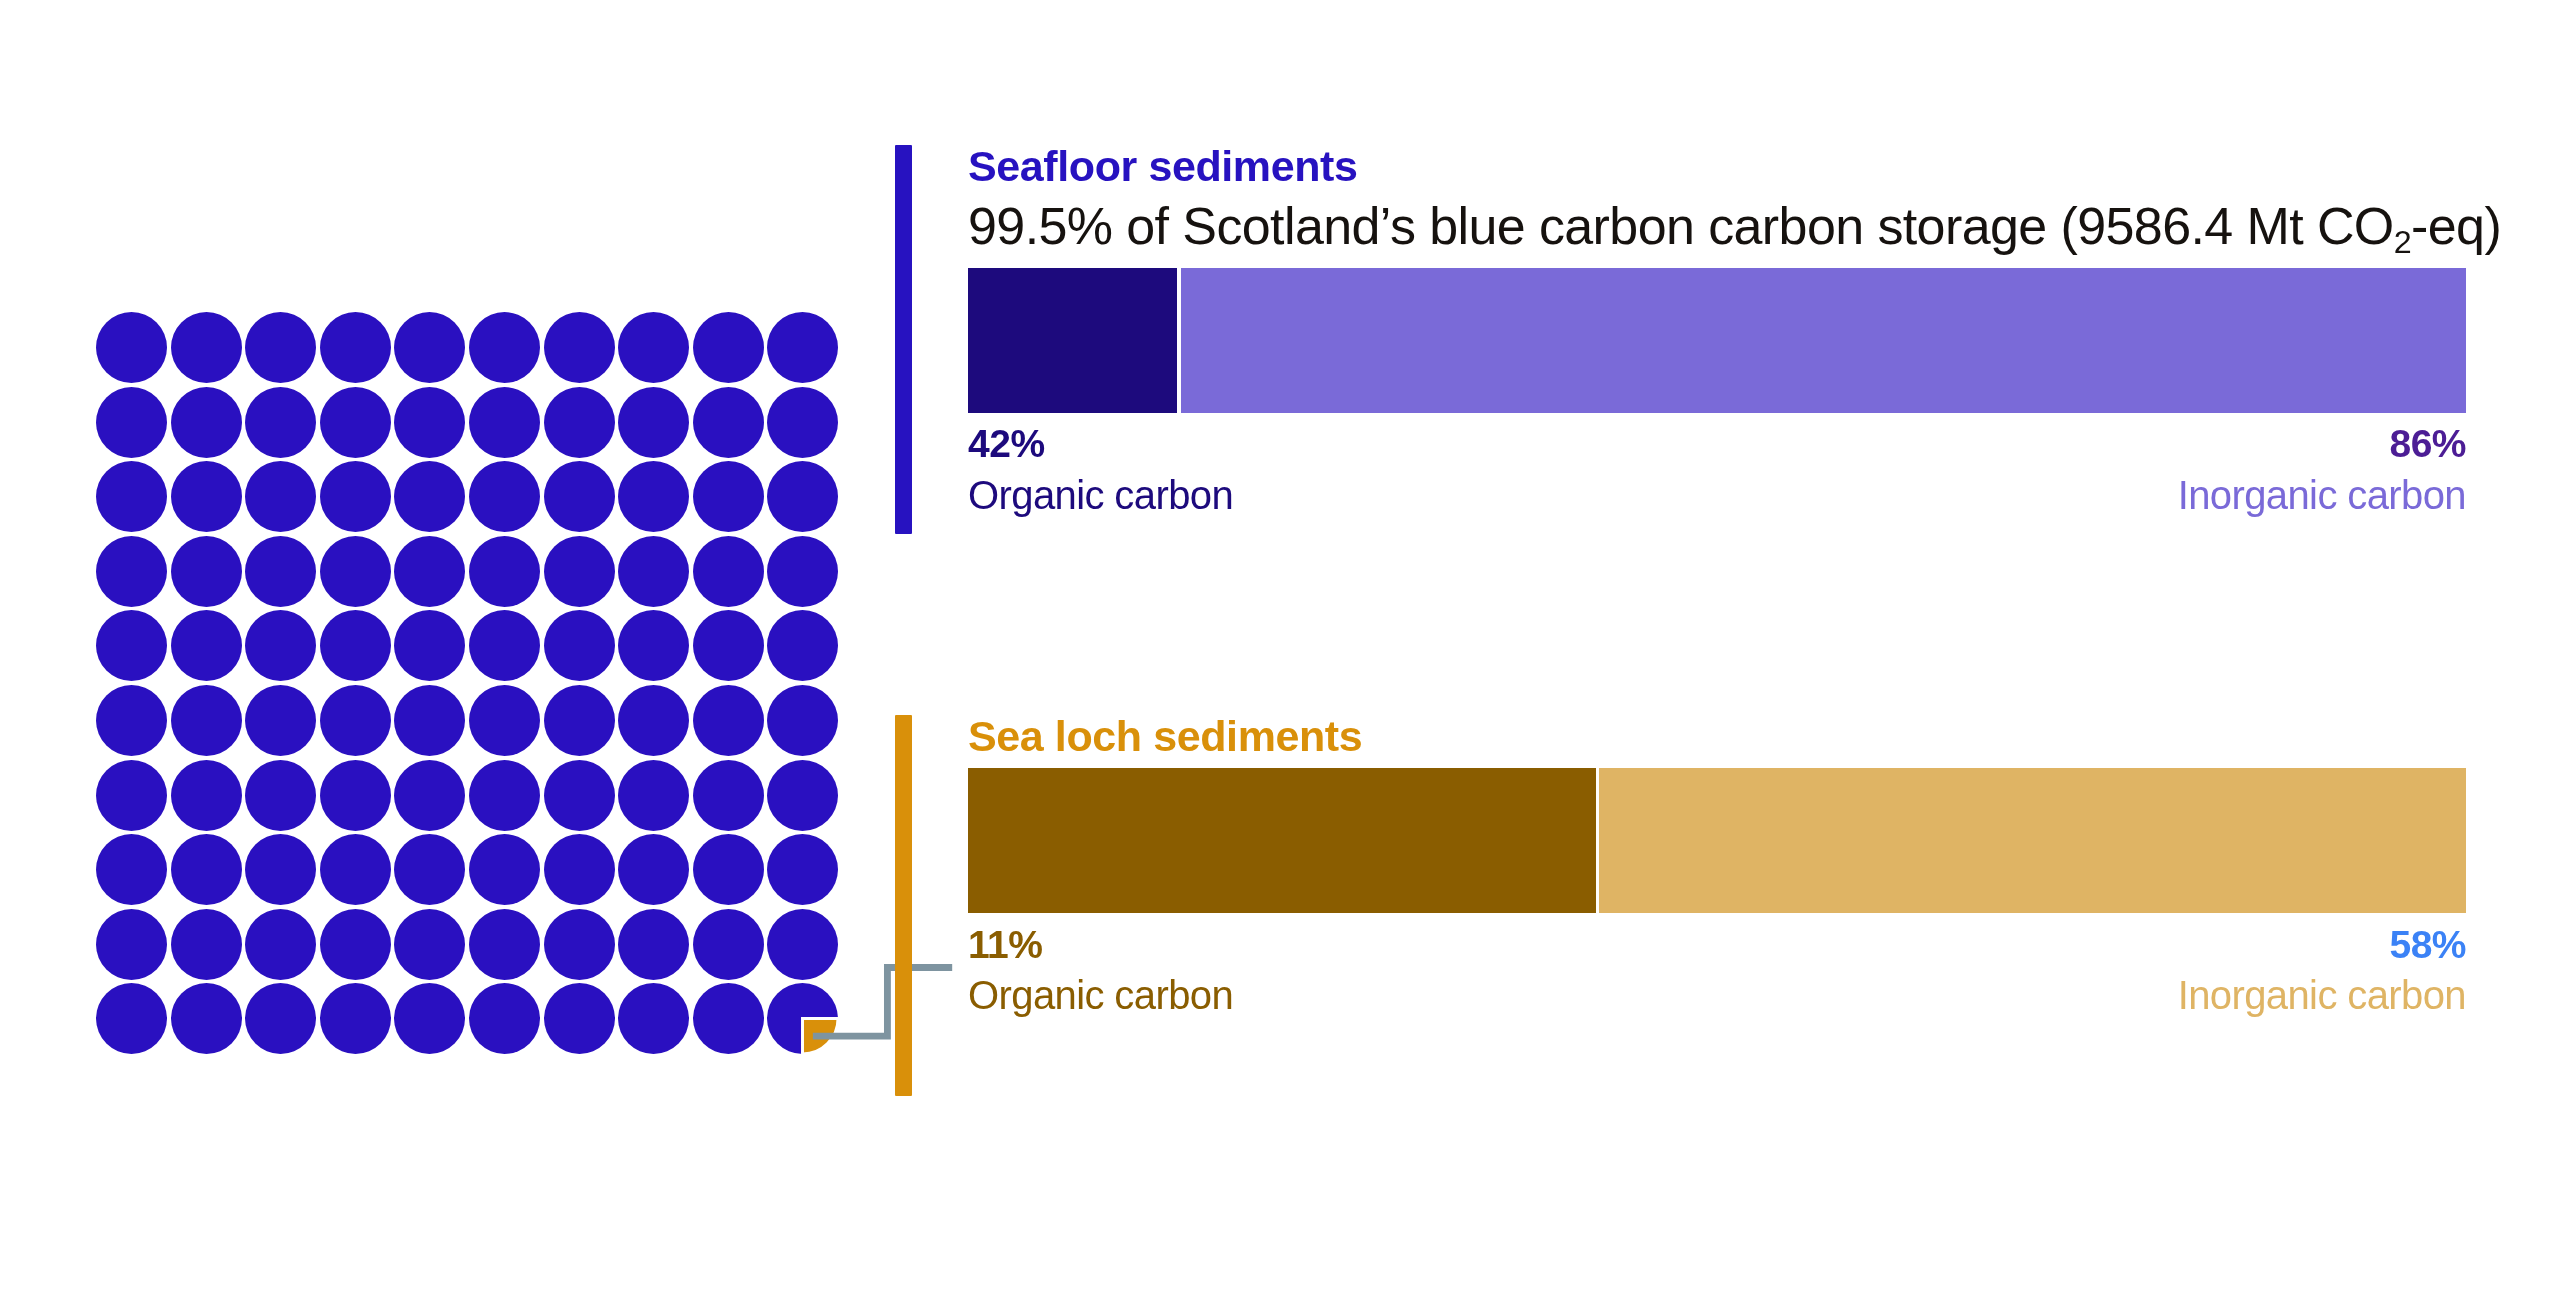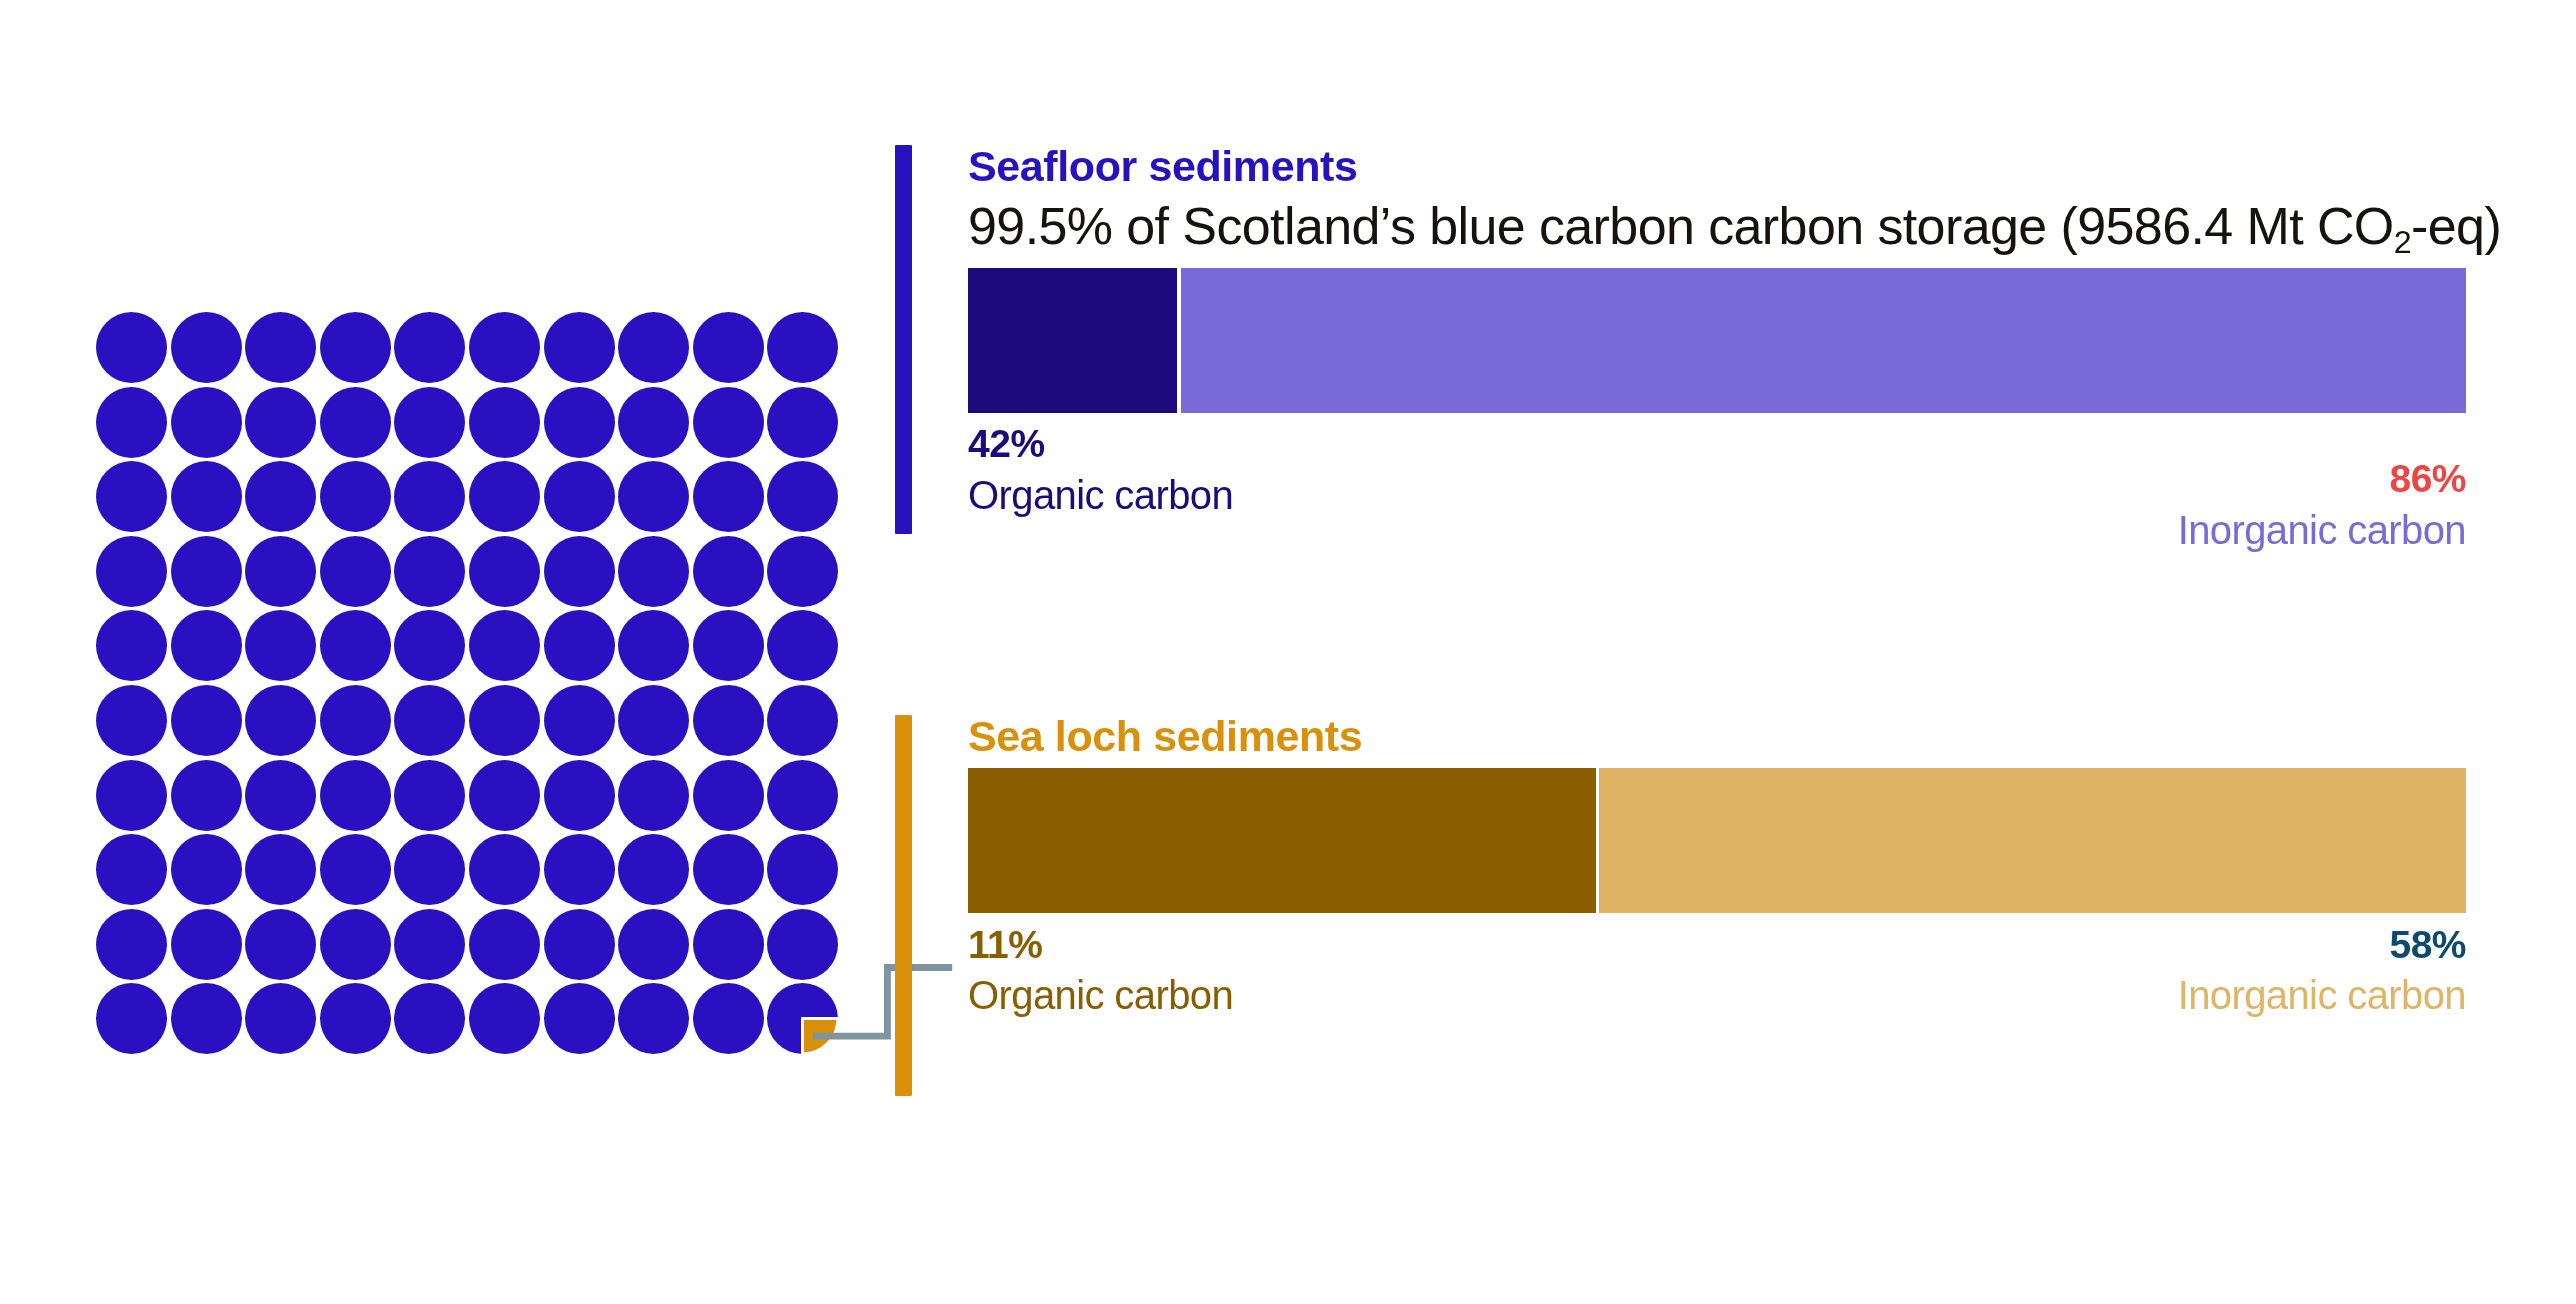--- a/index.html
+++ b/index.html
@@ -649,21 +649,21 @@
       <div class="stack-seg left" id="seg-seafloor-organic" style="flex: 0.14 1 0%; background: rgb(29, 10, 125);"></div>
       <div class="stack-seg right" id="seg-seafloor-inorganic" style="flex: 0.86 1 0%; background: rgb(122, 106, 216);"></div>
     </div>
 
     <div class="label-row">
       <div class="label-col left">
         <span class="label-pct" id="pct-seafloor-left" style="color: rgb(29, 10, 125);">42%</span>
         <span class="label-name" id="name-seafloor-left" style="color: rgb(29, 10, 125);">Organic carbon</span>
       </div>
       <div class="label-col right">
-        <span class="label-pct" id="pct-seafloor-right" style="color: #ef4444; margin-top: 35px;">86%</span>
+        <span class="label-pct" id="pct-seafloor-right" style="color: #4c1d95;">86%</span>
         <span class="label-name" id="name-seafloor-right" style="color: rgb(122, 106, 216);">Inorganic carbon</span>
       </div>
     </div>
 
   </div>
 </div>
 
 <div class="section" id="section-sealoch">
   <div class="accent-bar" id="accent-sealoch"></div>
   <div class="section-body">
@@ -675,20 +675,20 @@
       <div class="stack-seg left" id="seg-sealoch-organic" style="flex: 0.42 1 0%; background: rgb(138, 93, 0);"></div>
       <div class="stack-seg right" id="seg-sealoch-inorganic" style="flex: 0.58 1 0%; background: rgb(223, 180, 100);"></div>
     </div>
 
     <div class="label-row">
       <div class="label-col left">
         <span class="label-pct" id="pct-sealoch-left" style="color: rgb(138, 93, 0);">11%</span>
         <span class="label-name" id="name-sealoch-left" style="color: rgb(138, 93, 0);">Organic carbon</span>
       </div>
       <div class="label-col right">
-        <span class="label-pct" id="pct-sealoch-right" style="color: #0c4a6e;">58%</span>
+        <span class="label-pct" id="pct-sealoch-right" style="color: #3b82f6;">58%</span>
         <span class="label-name" id="name-sealoch-right" style="color: rgb(223, 180, 100);">Inorganic carbon</span>
       </div>
     </div>
 
   </div>
 </div>
 
 
 </body></html>

